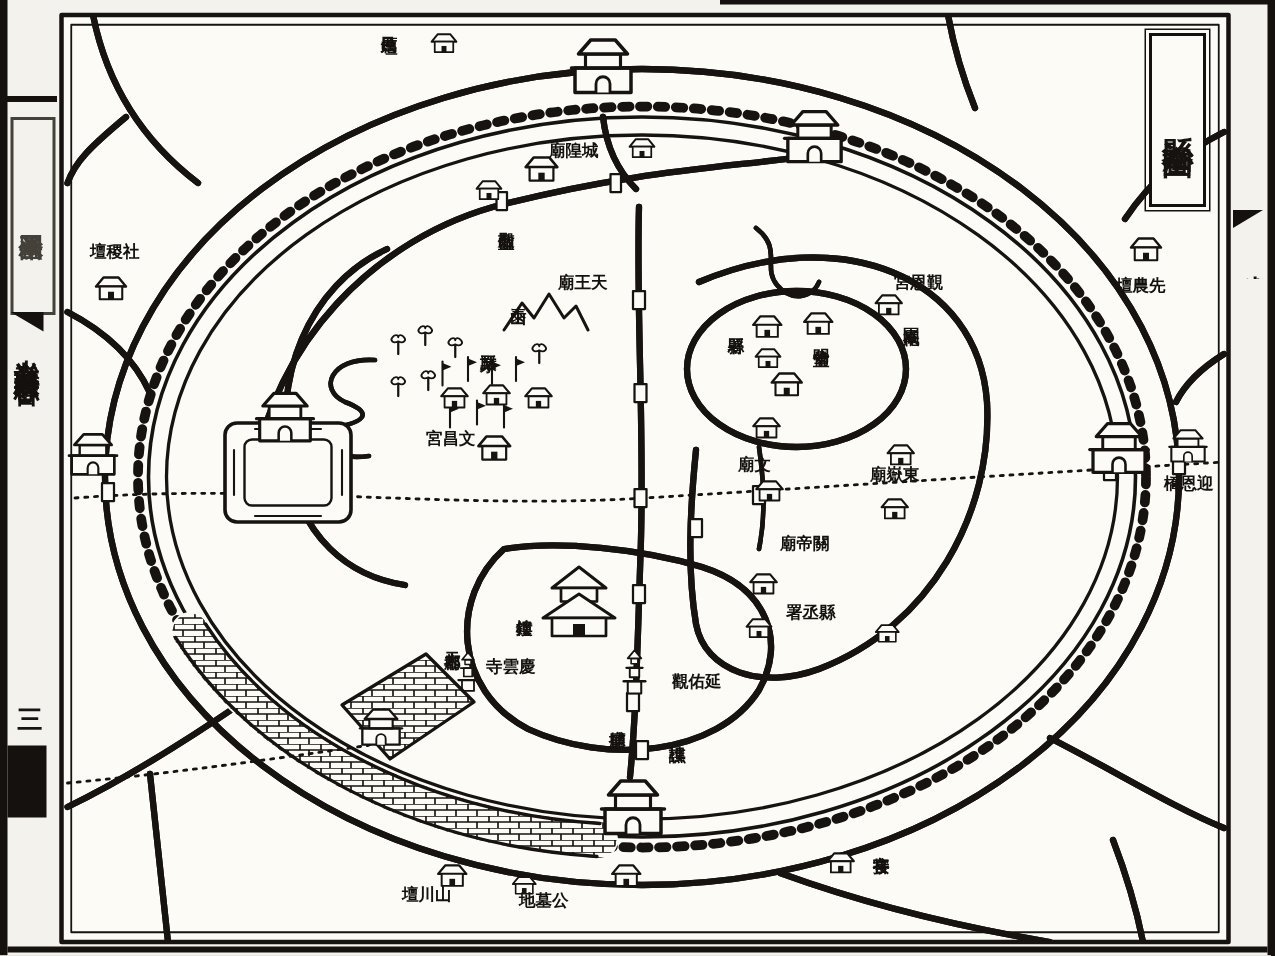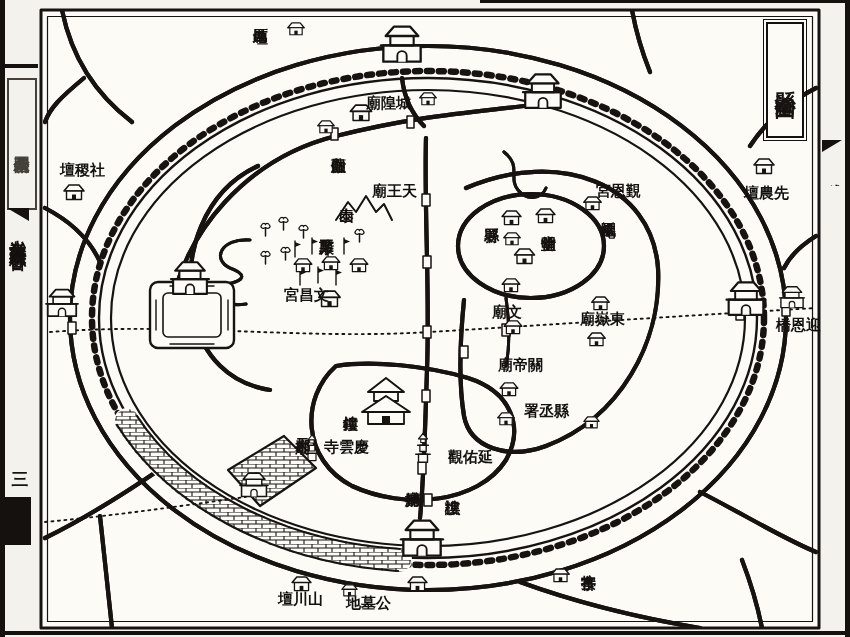--- a/index.html
+++ b/index.html
@@ -11,21 +11,21 @@
   .water-w use{stroke:#fcfbf6;stroke-width:1.7;fill:none;}
   .water-bt path{stroke:#171310;stroke-width:3.1;fill:none;}
   .water-wt use{stroke:#fcfbf6;stroke-width:1.1;fill:none;}
   .ink{stroke:#171310;fill:none;}
   .paper-fill{fill:#fcfbf6;stroke:#171310;}
   .teeth{stroke:#171310;stroke-width:6.5;fill:none;stroke-dasharray:5 7;}
   .dash{stroke:#171310;stroke-width:1.9;fill:none;stroke-dasharray:2 4.5;}
   .bead rect{fill:#fcfbf6;stroke:#171310;stroke-width:1.5;}
   svg *{stroke-linecap:round;stroke-linejoin:round;}
   
-  .lbl{position:absolute;font-size:15px;line-height:1.04;letter-spacing:0;white-space:nowrap;
+  .lbl{position:absolute;font-size:11px;line-height:1.04;letter-spacing:0;white-space:nowrap;
        z-index:6;color:#14110e;font-weight:bold;}
   .lbl.v{writing-mode:vertical-rl;text-orientation:upright;}
   
   .title-box{position:absolute;left:766px;top:22px;width:34px;height:112px;z-index:7;
        border:2.5px solid #14110e;outline:1.2px solid #14110e;outline-offset:2px;
        background:#fcfbf6;display:flex;align-items:center;justify-content:center;
        writing-mode:vertical-rl;text-orientation:upright;font-size:21px;font-weight:bold;letter-spacing:3px;}
   .lm-titlebox{position:absolute;left:7px;top:78px;width:26px;height:128px;border:2px solid #44403a;
        color:#44403a;writing-mode:vertical-rl;text-orientation:upright;font-size:16px;font-weight:bold;
        display:flex;align-items:center;justify-content:center;transform:scaleX(-1);z-index:8;}
@@ -273,36 +273,36 @@
         <use href="#gate-tower" x="238" y="470" width="32" height="28"></use>
         <use href="#gate-tower" x="44" y="286" width="36" height="32"></use>
         <use href="#gate-tower" x="778" y="284" width="28" height="25"></use>
       </g>
     </g>
   </svg>
 
   <div class="lbl v" style="left:252px;top:16px">邑厲壇</div>
   <div class="lbl h" style="left:60px;top:163px">壇稷社</div>
   <div class="lbl h" style="left:744px;top:186px">壇農先</div>
-  <div class="lbl h" style="left:278px;top:592px">壇川山</div>
+  <div class="lbl h" style="left:268px;top:592px">壇川山</div>
   <div class="lbl h" style="left:346px;top:596px">地墓公</div>
   <div class="lbl v" style="left:580px;top:562px">接官亭</div>
   <div class="lbl h" style="left:776px;top:318px">橋恩迎</div>
   <div class="lbl h" style="left:366px;top:96px">廟隍城</div>
   <div class="lbl v" style="left:330px;top:146px">伽藍殿</div>
   <div class="lbl h" style="left:372px;top:184px">廟王天</div>
   <div class="lbl v" style="left:338px;top:196px">泰山</div>
   <div class="lbl v" style="left:318px;top:228px">三茅殿</div>
   <div class="lbl h" style="left:284px;top:288px">宮昌文</div>
   <div class="lbl h" style="left:492px;top:305px">廟文</div>
   <div class="lbl v" style="left:540px;top:224px">明倫堂</div>
   <div class="lbl v" style="left:483px;top:216px">縣署</div>
   <div class="lbl h" style="left:596px;top:184px">宮恩覲</div>
   <div class="lbl v" style="left:600px;top:210px">祇園庵</div>
-  <div class="lbl h" style="left:498px;top:358px">廟帝關</div>
+  <div class="lbl h" style="left:520px;top:358px">廟帝關</div>
   <div class="lbl h" style="left:448px;top:450px">觀佑延</div>
   <div class="lbl h" style="left:324px;top:440px">寺雲慶</div>
   <div class="lbl h" style="left:524px;top:404px">署丞縣</div>
   <div class="lbl v" style="left:294px;top:426px">都天廟</div>
   <div class="lbl v" style="left:444px;top:488px">譙樓</div>
   <div class="lbl v" style="left:404px;top:478px">捕廳</div>
   <div class="lbl v" style="left:342px;top:404px">鐘樓</div>
   <div class="lbl h" style="left:580px;top:312px">廟嶽東</div>
 
   <div class="title-box">縣治全圖</div>

